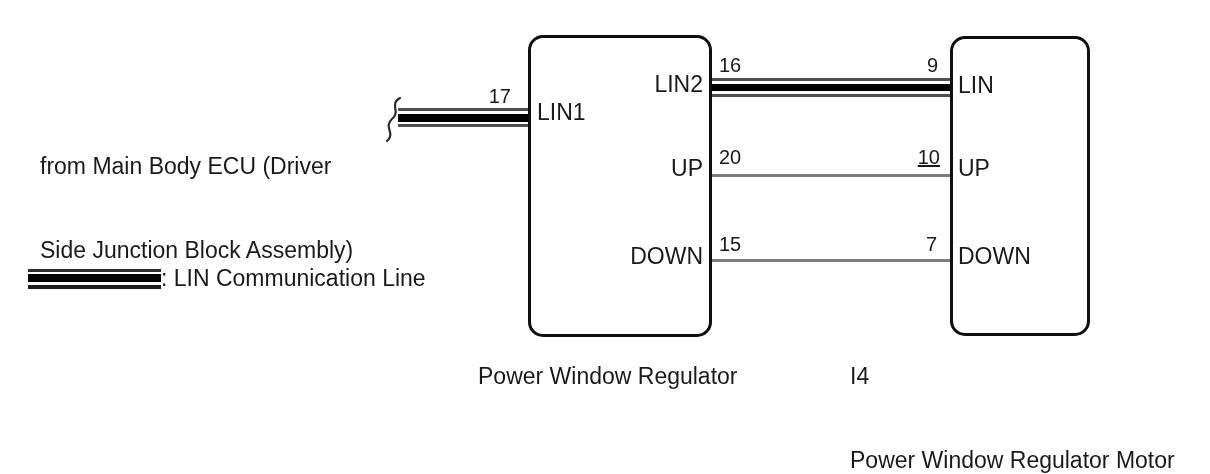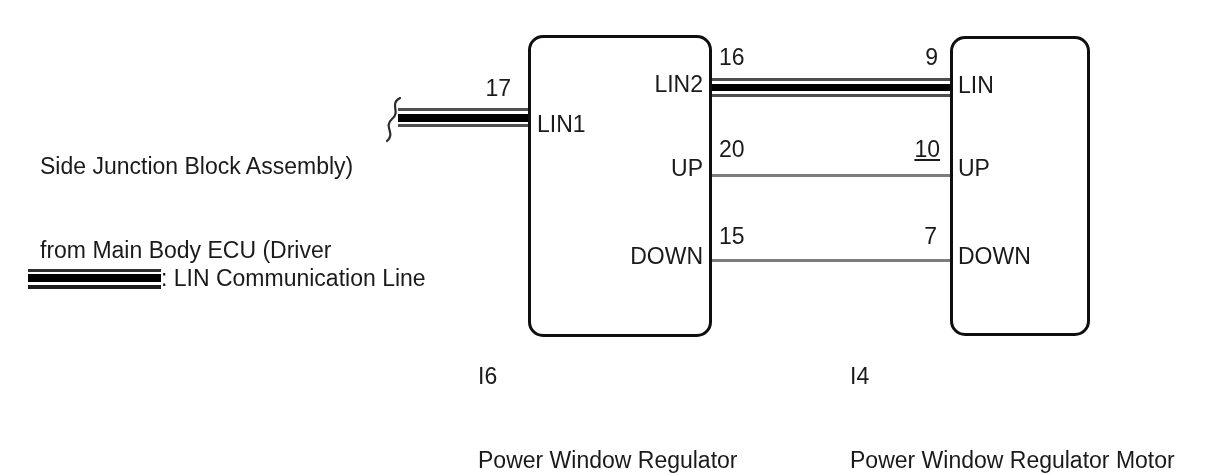--- a/index.html
+++ b/index.html
@@ -38,66 +38,65 @@
       #000000 5.5px, #000000 13.5px,
       #ffffff 13.5px, #ffffff 16.5px,
       #1c1c1c 16.5px, #1c1c1c 20px);
   }
   .thin-wire {
     position: absolute;
     height: 2.5px;
     background: var(--wire-thin, #7d7d7d);
   }
   .txt { position: absolute; font-size: 23px; line-height: 28px; white-space: pre; }
-  .pin-num { position: absolute; font-size: 23px; line-height: 23px; white-space: pre; }
+  .pin-num { position: absolute; font-size: 20px; line-height: 23px; white-space: pre; margin-top: 8px; }
   .pin-label { position: absolute; font-size: 23px; line-height: 23px; white-space: pre; }
   .align-right { text-align: right; }
   .squiggle { position: absolute; left: 384px; top: 97px; }
 </style>
 </head>
 <body>
 
 <div class="canvas">
 
   <div class="txt" style="left:40px; top:96px;">
+    <div>from Main Body ECU (Driver</div>
     <div>Side Junction Block Assembly)</div>
-    <div>from Main Body ECU (Driver</div>
   </div>
 
   <div class="lin-wire" style="left:398px; top:108px; width:132px;"></div>
   <div class="lin-wire" style="left:709px; top:78px; width:243px;"></div>
   <div class="thin-wire" style="left:709px; top:174px; width:243px;"></div>
   <div class="thin-wire" style="left:709px; top:259px; width:243px;"></div>
 
   <svg class="squiggle" width="20" height="46" viewBox="0 0 20 46">
     <path d="M16,1 C5,7 17,15 8,22 C-1,30 12,36 3,44" fill="none" stroke="#2a2a2a" stroke-width="2.2" stroke-linecap="round"></path>
   </svg>
 
   <div class="comp-box" style="left:528px; top:35px; width:184px; height:302px;"></div>
   <div class="comp-box" style="left:950px; top:36px; width:140px; height:300px;"></div>
 
-  <div class="pin-label" style="left:537px; top:101px;margin-top:12px;">LIN1</div>
+  <div class="pin-label" style="left:537px; top:101px;">LIN1</div>
   <div class="pin-label align-right" style="left:570px; top:73px; width:133px;">LIN2</div>
   <div class="pin-label align-right" style="left:570px; top:157px; width:133px;">UP</div>
   <div class="pin-label align-right" style="left:570px; top:245px; width:133px;">DOWN</div>
 
   <div class="pin-label" style="left:958px; top:74px;">LIN</div>
   <div class="pin-label" style="left:958px; top:157px;">UP</div>
   <div class="pin-label" style="left:958px; top:245px;">DOWN</div>
 
   <div class="pin-num align-right" style="left:451px; top:77px; width:60px;">17</div>
   <div class="pin-num" style="left:719px; top:46px;">16</div>
   <div class="pin-num align-right" style="left:880px; top:46px; width:58px;">9</div>
   <div class="pin-num" style="left:719px; top:138px;text-align:right;">20</div>
   <div class="pin-num align-right" style="left:880px; top:138px; width:60px;text-decoration:underline;">10</div>
   <div class="pin-num" style="left:719px; top:225px;">15</div>
   <div class="pin-num align-right" style="left:880px; top:225px; width:57px;">7</div>
 
   <div class="txt" style="left:478px; top:306px;">
-    <div>I6</div>
     <div>Power Window Regulator</div>
     
   </div>
   <div class="txt" style="left:850px; top:306px;">
     <div>I4</div>
     <div>Power Window Regulator Motor</div>
     
   </div>
 
   <div class="legend-swatch"></div>

